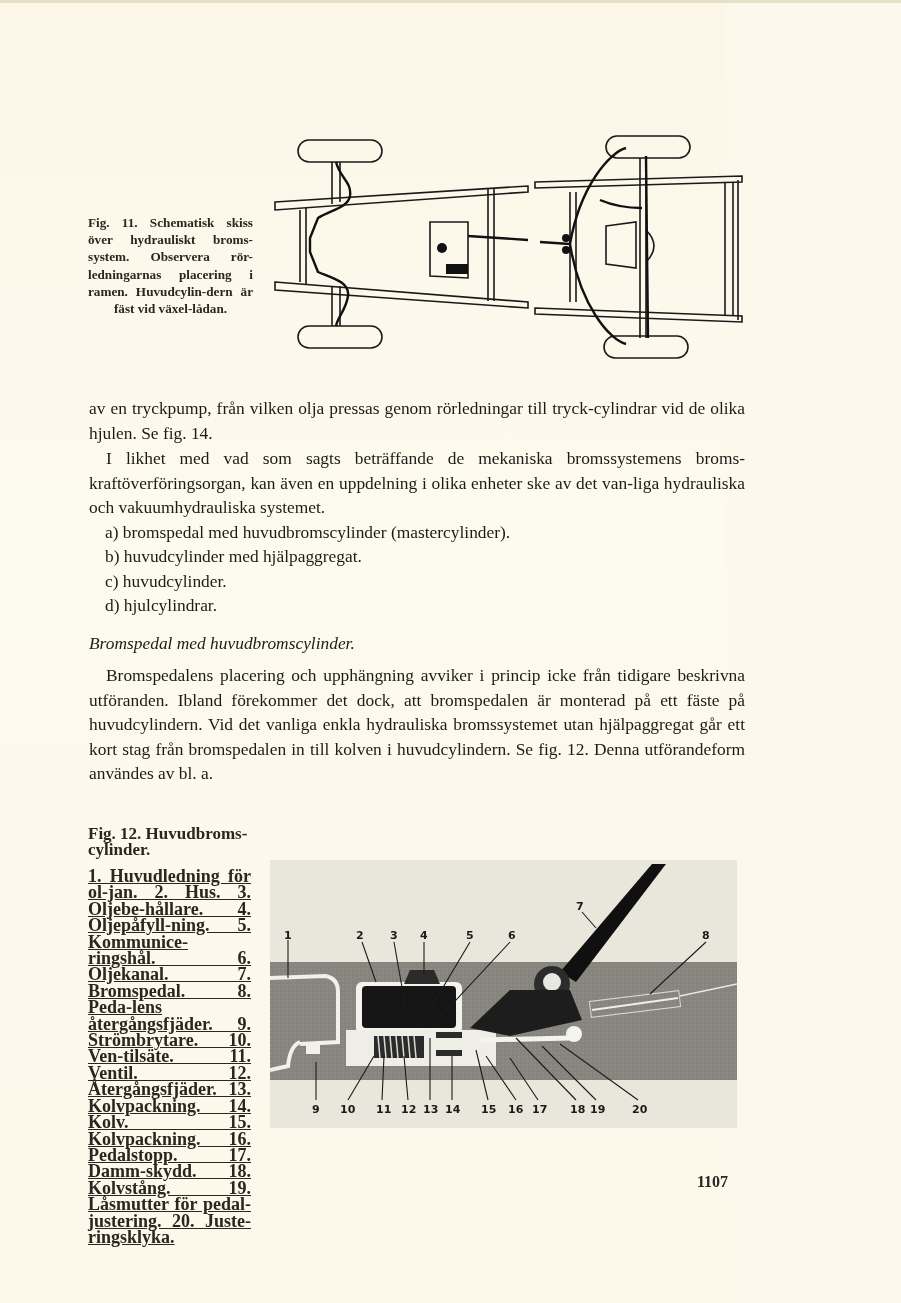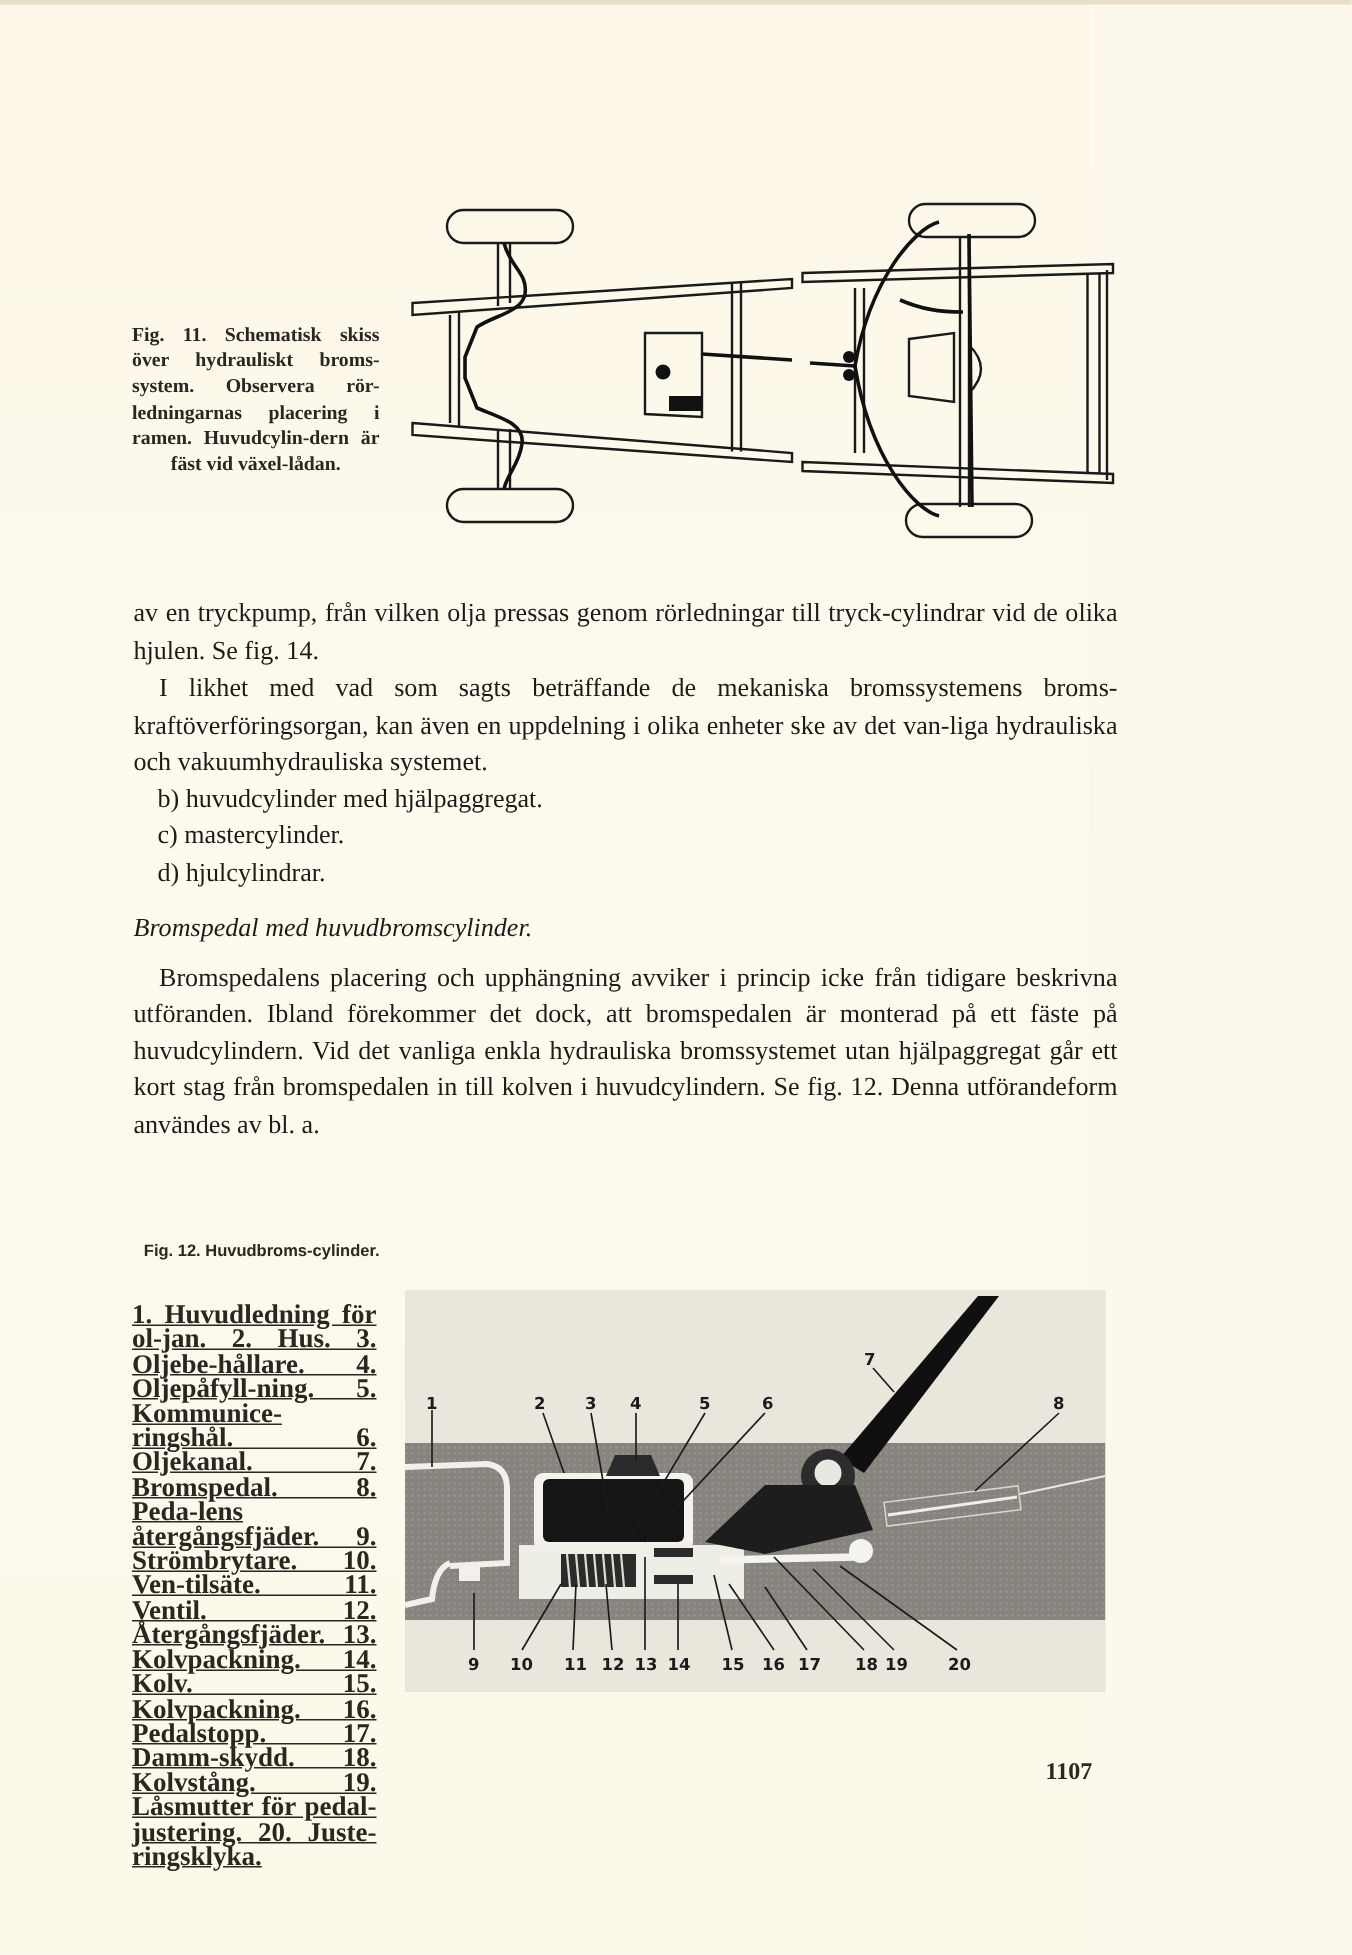--- a/index.html
+++ b/index.html
@@ -28,22 +28,22 @@
     }
     .body-text p { margin: 0; }
     .indent { text-indent: 17px; }
     .list { margin: 0; padding: 0; list-style: none; }
     .list li { padding-left: 16px; }
     .subhead { font-style: italic; margin-top: 13px !important; margin-bottom: 8px !important; }
 
     
     .fig12-title {
       position: absolute; left: 88px; top: 826px; width: 165px;
-      font-family: Liberation Sans, sans-serif; font-size: 11px; line-height: 16px;
-      text-align: right; font-weight: bold; color: #2a2620;
+      font-family: Liberation Serif, serif; font-size: 17px; line-height: 16px;
+      text-align: left; font-weight: bold; color: #2a2620;
     }
     .fig12-legend {
       position: absolute; left: 88px; top: 868px; width: 163px;
       font-family: "Liberation Serif", serif; font-size: 18px; line-height: 16.4px;
       text-align: justify; font-weight: bold; color: #2a2620; text-decoration: underline;
     }
     .fig12-photo {
       position: absolute; left: 270px; top: 860px; width: 467px; height: 268px;
       background: #e6e3d8; overflow: hidden;
     }
@@ -107,22 +107,23 @@
       <circle cx="296" cy="112" r="4"></circle>
       <circle cx="296" cy="124" r="4"></circle>
       <rect x="176" y="138" width="22" height="10"></rect>
     </g>
   </svg>
 
   <div class="body-text" style="top: 396px;">
     <p>av en tryckpump, från vilken olja pressas genom rörledningar till tryck-cylindrar vid de olika hjulen. Se fig. 14.</p>
     <p class="indent" style="margin-top:1px;">I likhet med vad som sagts beträffande de mekaniska bromssystemens broms-kraftöverföringsorgan, kan även en uppdelning i olika enheter ske av det van-liga hydrauliska och vakuumhydrauliska systemet.</p>
     <ul class="list">
+      <li>a) bromspedal med huvudbromscylinder (mastercylinder).</li>
       <li>b) huvudcylinder med hjälpaggregat.</li>
-      <li>c) mastercylinder.</li>
+      <li>c) huvudcylinder.</li>
       <li>d) hjulcylindrar.</li>
     </ul>
     <p class="subhead">Bromspedal med huvudbromscylinder.</p>
     <p class="indent">Bromspedalens placering och upphängning avviker i princip icke från tidigare beskrivna utföranden. Ibland förekommer det dock, att bromspedalen är monterad på ett fäste på huvudcylindern. Vid det vanliga enkla hydrauliska bromssystemet utan hjälpaggregat går ett kort stag från bromspedalen in till kolven i huvudcylindern. Se fig. 12. Denna utförandeform användes av bl. a.</p>
   </div>
 
   <div class="fig12-title">Fig. 12. Huvudbroms-cylinder.</div>
   <div class="fig12-legend">1. Huvudledning för ol-jan. 2. Hus. 3. Oljebe-hållare. 4. Oljepåfyll-ning. 5. Kommunice-ringshål. 6. Oljekanal. 7. Bromspedal. 8. Peda-lens återgångsfjäder. 9. Strömbrytare. 10. Ven-tilsäte. 11. Ventil. 12. Återgångsfjäder. 13. Kolvpackning. 14. Kolv. 15. Kolvpackning. 16. Pedalstopp. 17. Damm-skydd. 18. Kolvstång. 19. Låsmutter för pedal-justering. 20. Juste-ringsklyka.</div>
 
   <div class="fig12-photo">

